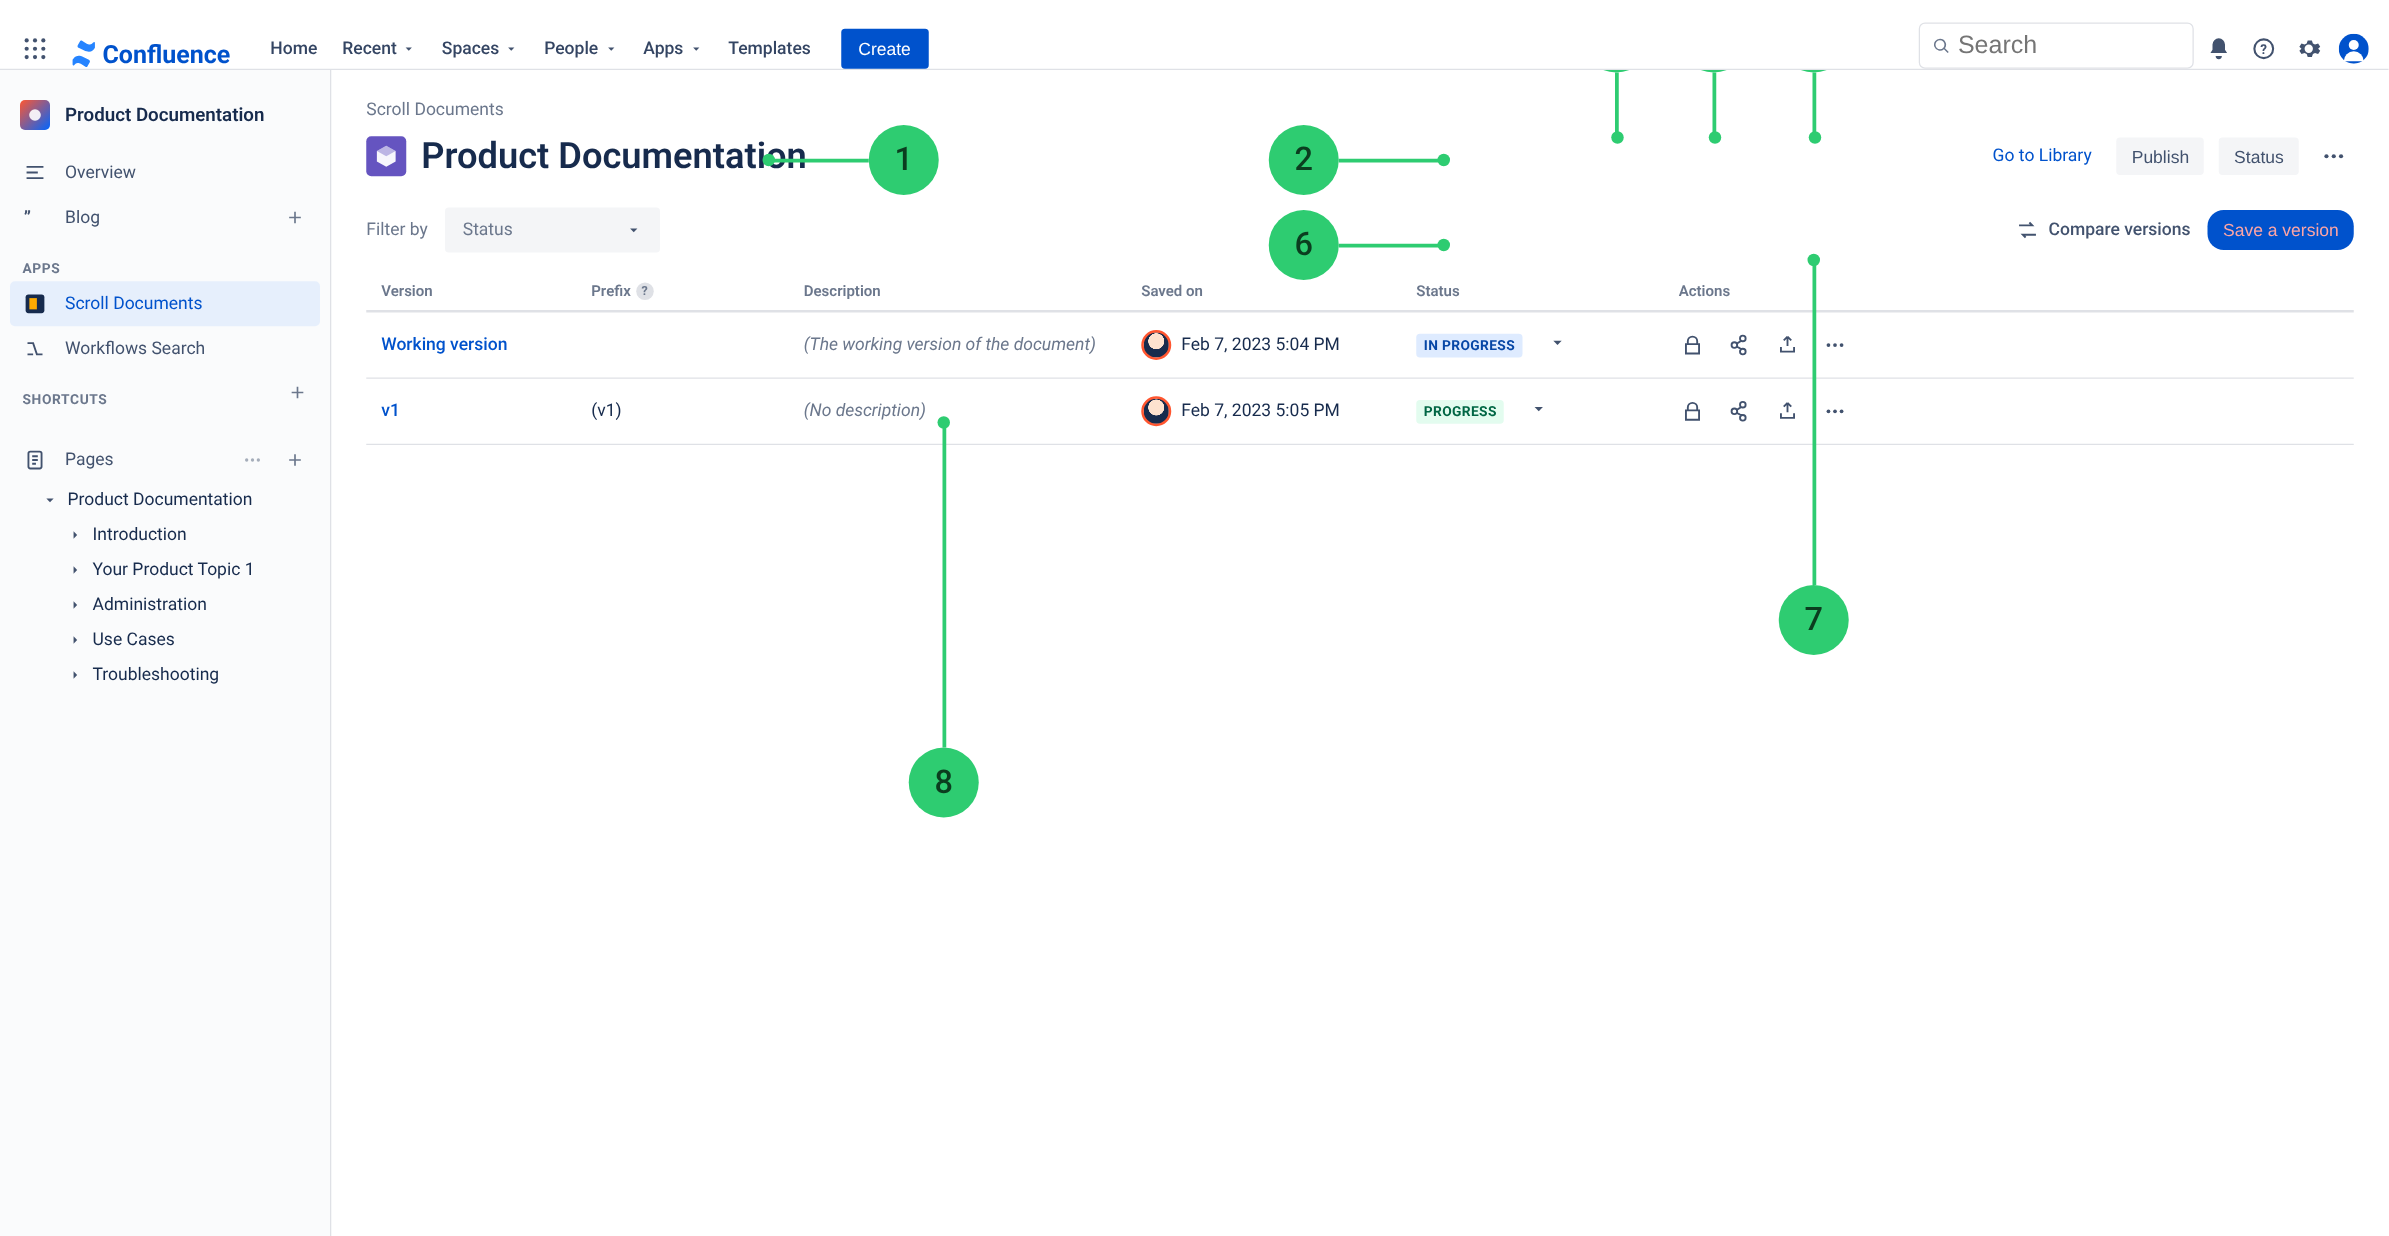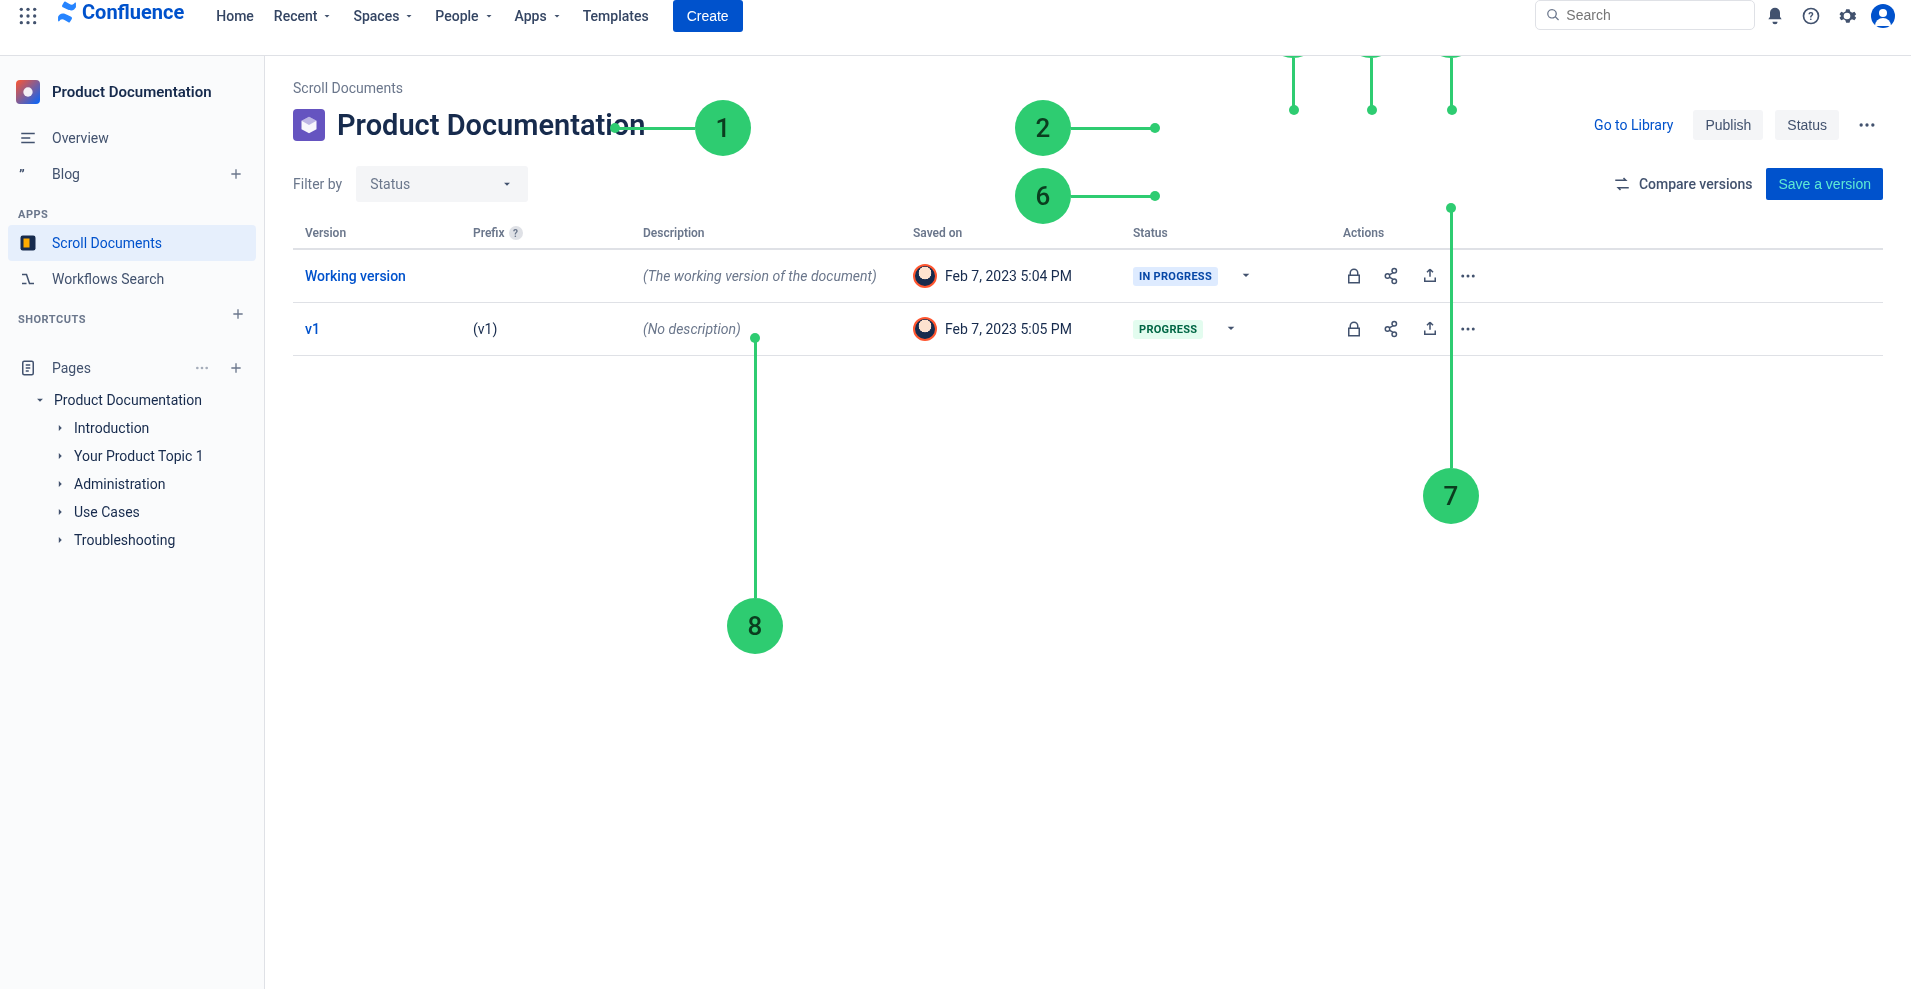--- a/index.html
+++ b/index.html
@@ -1,27 +1,27 @@
 <!DOCTYPE html>
 <html><head>
 <meta charset="utf-8">
 <style>
   * { box-sizing: border-box; margin: 0; padding: 0; }
   body { font-family: -apple-system, BlinkMacSystemFont, "Segoe UI", Roboto, sans-serif; color: #172B4D; background: #fff; font-size: 14px; }
 
   
-  .topnav { display: flex; align-items: flex-start; height: 56px; padding: 0 12px; border-bottom: 1px solid #DFE1E6; gap: 4px; }
+  .topnav { display: flex; align-items: flex-end; height: 56px; padding: 0 12px; border-bottom: 1px solid #DFE1E6; gap: 4px; }
   .app-switch { width: 32px; height: 32px; display: flex; align-items: center; justify-content: center; border-radius: 3px; cursor: pointer; }
   .logo { display: flex; align-items: center; gap: 4px; font-weight: 700; color: #0052CC; padding: 0 8px; font-size: 20px; cursor: pointer; }
   .nav-items { display: flex; gap: 4px; margin-left: 12px; }
   .nav-item { padding: 8px 8px; color: #344563; font-weight: 500; cursor: pointer; display: flex; align-items: center; gap: 4px; border-radius: 3px; }
   .create-btn { background: #0052CC; color: #fff; border: none; padding: 8px 14px; border-radius: 3px; font-weight: 500; margin-left: 12px; cursor: pointer; font-size: 14px; }
   .topnav-spacer { flex: 1; }
   .search-box { display: flex; align-items: center; gap: 6px; border: 1px solid #DFE1E6; background: #fff; border-radius: 5px; padding: 6px 10px; width: 220px; }
-  .search-box input { border: none; outline: none; font-size: 14px; width: 100%; }
+  .search-box input { border: none; outline: none; font-size: 20px; width: 100%; }
   .top-icon-btn { width: 32px; height: 32px; display: flex; align-items: center; justify-content: center; border-radius: 50%; cursor: pointer; color: #42526E; }
 
   
   .layout { display: flex; height: calc(100vh - 56px); }
   .sidebar { width: 265px; border-right: 1px solid #DFE1E6; background: #FAFBFC; padding: 16px 8px; overflow-y: auto; }
   .main { flex: 1; padding: 24px 28px; overflow-y: auto; position: relative; }
 
   
   .space-header { display: flex; align-items: center; gap: 12px; padding: 8px; margin-bottom: 8px; }
   .space-icon { width: 24px; height: 24px; border-radius: 4px; background: linear-gradient(135deg,#ff5630,#0065ff); display: flex; align-items: center; justify-content: center; }
@@ -50,21 +50,21 @@
   .link-btn { color: #0052CC; font-weight: 400; cursor: pointer; padding: 6px 8px; }
   .soft-btn { background: #F4F5F7; border: none; padding: 7px 12px; border-radius: 3px; cursor: pointer; font-size: 14px; color: #42526E; font-weight: 500; }
   .icon-btn { width: 32px; height: 32px; display: flex; align-items: center; justify-content: center; cursor: pointer; color: #42526E; border-radius: 3px; }
 
   
   .filter-bar { display: flex; align-items: center; gap: 14px; margin-bottom: 16px; }
   .filter-label { color: #6B778C; font-size: 14px; }
   .select-box { background: #F4F5F7; padding: 10px 14px; border-radius: 3px; display: flex; align-items: center; gap: 90px; cursor: pointer; color: #6B778C; font-size: 14px; }
   .filter-bar .spacer { flex: 1; }
   .compare-link { display: flex; align-items: center; gap: 8px; color: #42526E; cursor: pointer; font-size: 14px; font-weight: 500; }
-  .primary-btn { background: #0052CC; color: #5eead4; border: none; padding: 8px 12px; border-radius: 2px; font-weight: 500; cursor: pointer; font-size: 14px; }
+  .primary-btn { background: #0052CC; color: #fca5a5; border: none; padding: 8px 12px; border-radius: 13px; font-weight: 500; cursor: pointer; font-size: 14px; }
 
   
   .table { width: 100%; }
   .thead { display: flex; padding: 8px 0; color: #6B778C; font-size: 12px; font-weight: 600; border-bottom: 2px solid #DFE1E6; }
   .trow { display: flex; align-items: center; padding: 14px 0; border-bottom: 1px solid #DFE1E6; font-size: 14px; }
   .col-version { width: 180px; padding-left: 12px; }
   .col-prefix  { width: 170px; }
   .col-desc    { width: 270px; }
   .col-saved   { width: 220px; display: flex; align-items: center; gap: 8px; }
   .col-status  { width: 210px; display: flex; align-items: center; gap: 6px; }

